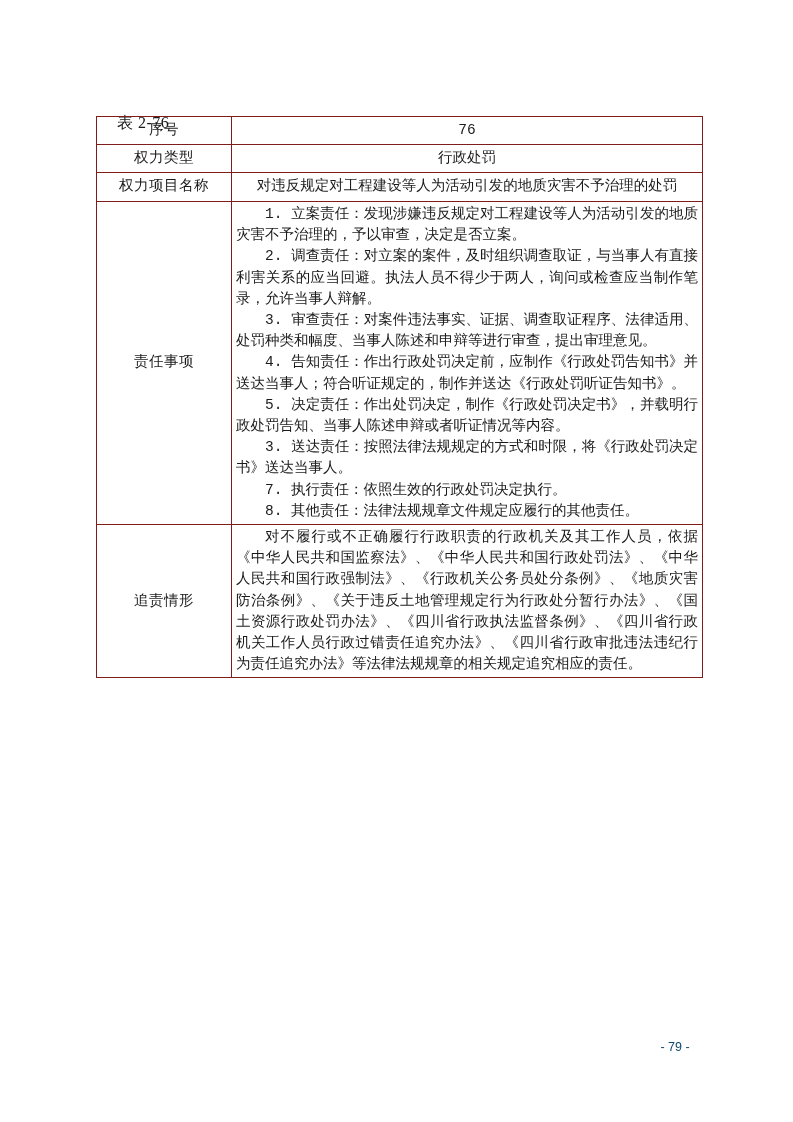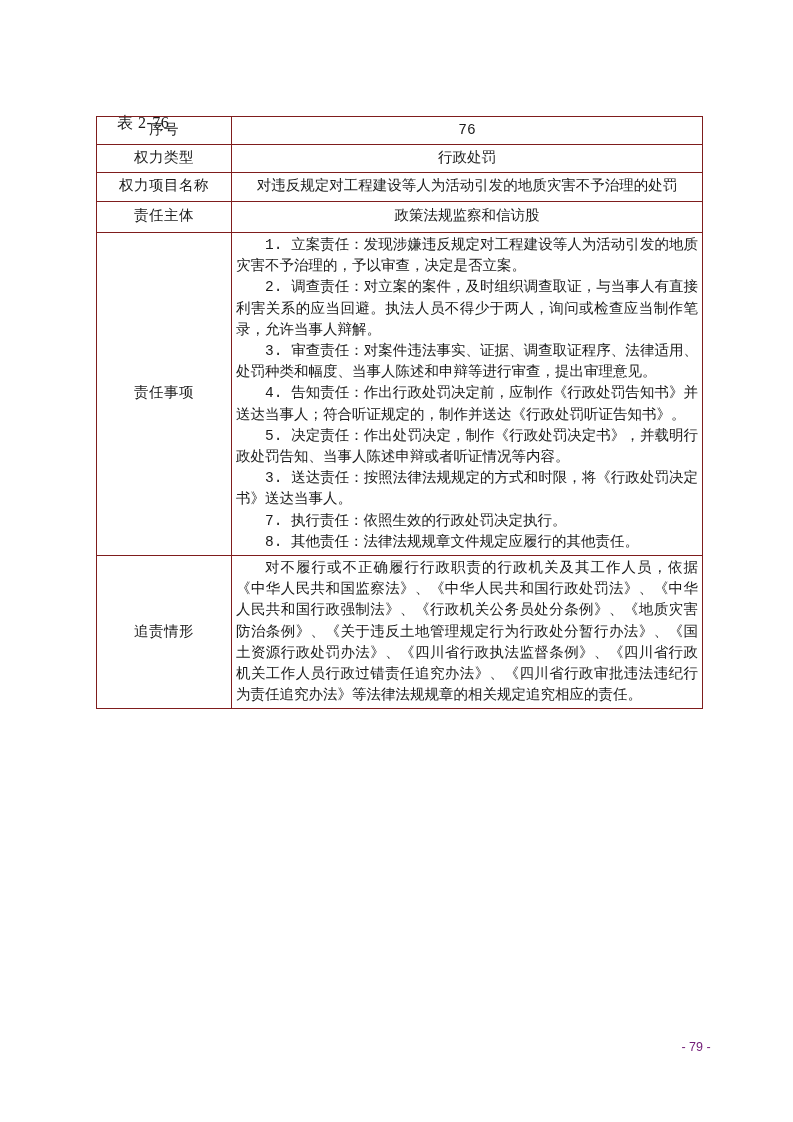--- a/index.html
+++ b/index.html
@@ -61,27 +61,27 @@
   }
   tr.r1 td { height: 27px; }
   tr.r2 td { height: 27px; }
   tr.r3 td { height: 28px; border-radius: 14px; }
   tr.r4 td { height: 30px; }
   tr.r5 td { height: 316px; }
   tr.r6 td { height: 146px; }
   tr.r7 td { height: 30px; }
   .page-number {
     position: absolute;
-    left: 656px;
+    left: 635px;
     top: 1040px;
     width: 80px;
     text-align: center;
     font-size: 12.5px;
     font-family: "Liberation Sans", "DejaVu Sans", sans-serif;
-    color: #701a75;
+    color: #0c4a6e;
   }
 </style>
 </head>
 <body>
 
 <div class="page">
 
   <div class="caption">表 2-76</div>
 
   <table class="power-table">
@@ -90,24 +90,20 @@
         <td class="label-cell">序号</td>
         <td class="value-cell center">76</td>
       </tr>
       <tr class="r2">
         <td class="label-cell">权力类型</td>
         <td class="value-cell center">行政处罚</td>
       </tr>
       <tr class="r3">
         <td class="label-cell">权力项目名称</td>
         <td class="value-cell center">对违反规定对工程建设等人为活动引发的地质灾害不予治理的处罚</td>
-      </tr>
-      <tr class="r4">
-        <td class="label-cell">责任主体</td>
-        <td class="value-cell center">政策法规监察和信访股</td>
       </tr>
       <tr class="r5">
         <td class="label-cell">责任事项</td>
         <td class="value-cell longtext">
           <p>1. 立案责任：发现涉嫌违反规定对工程建设等人为活动引发的地质灾害不予治理的，予以审查，决定是否立案。</p>
           <p>2. 调查责任：对立案的案件，及时组织调查取证，与当事人有直接利害关系的应当回避。执法人员不得少于两人，询问或检查应当制作笔录，允许当事人辩解。</p>
           <p>3. 审查责任：对案件违法事实、证据、调查取证程序、法律适用、处罚种类和幅度、当事人陈述和申辩等进行审查，提出审理意见。</p>
           <p>4. 告知责任：作出行政处罚决定前，应制作《行政处罚告知书》并送达当事人；符合听证规定的，制作并送达《行政处罚听证告知书》。</p>
           <p>5. 决定责任：作出处罚决定，制作《行政处罚决定书》，并载明行政处罚告知、当事人陈述申辩或者听证情况等内容。</p>
           <p>3. 送达责任：按照法律法规规定的方式和时限，将《行政处罚决定书》送达当事人。</p>

